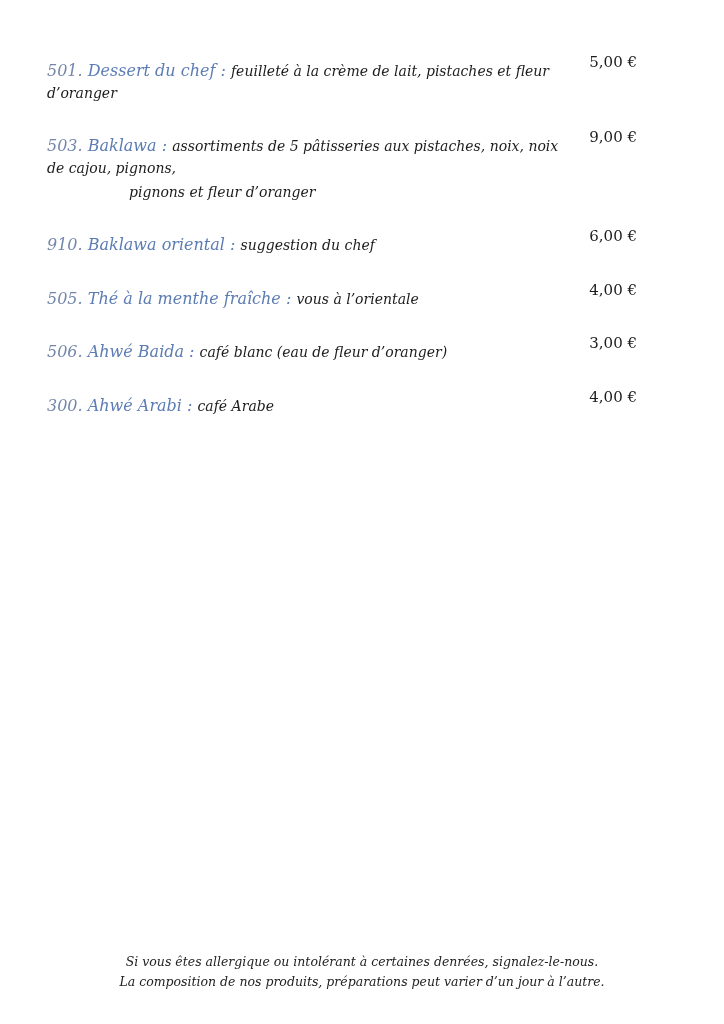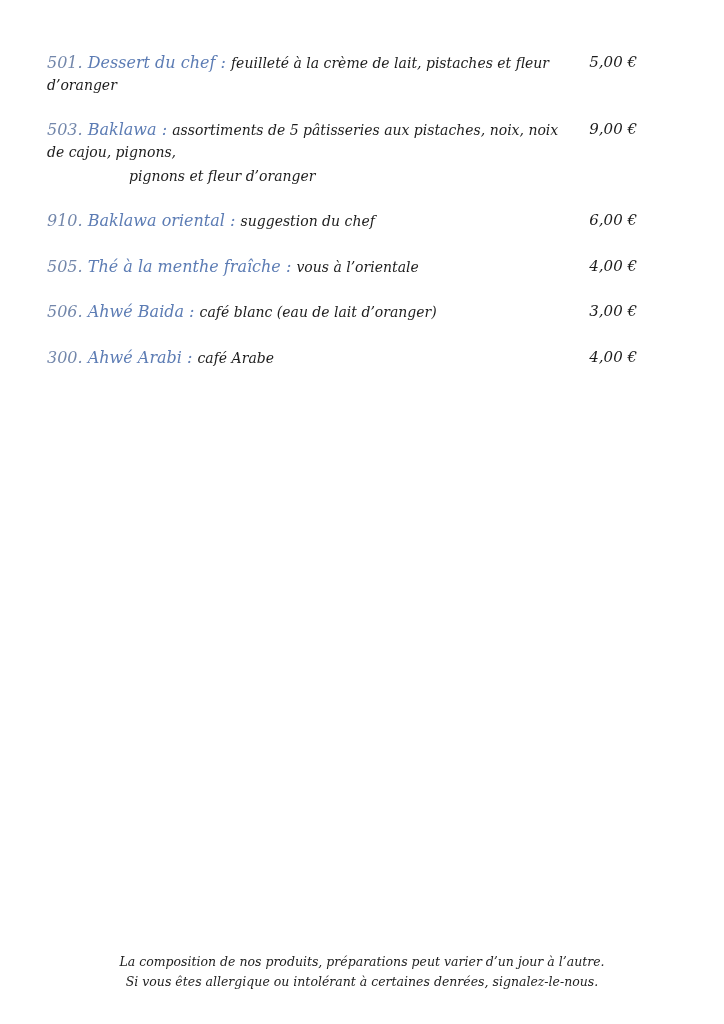--- a/index.html
+++ b/index.html
@@ -24,41 +24,40 @@
     text-underline-offset: 3px;
   }
 
   .menu { margin: 52px 87px 0 47px; }
   .row {
     display: flex;
     justify-content: space-between;
     align-items: flex-start;
     margin-bottom: 24px;
   }
-  .left { flex: 1; padding-right: 16px; }
+  .left { flex: 1; padding-right: 16px; margin-top: 8px; }
   .num {
     color: #7387ab;
     font-style: italic;
     font-size: 16px;
   }
   .name {
     color: #5c7cb4;
     font-style: italic;
     font-size: 16px;
   }
   .desc {
     color: #1c1c1c;
     font-style: italic;
     font-size: 14px;
   }
   .line1 { line-height: 1.35; }
   .line2 { padding-left: 82px; margin-top: 5px; line-height: 1.35; }
   .price {
     color: #1c1c1c;
-    font-style: italic;
     font-size: 15px;
     white-space: nowrap;
     padding-top: 1px;
     text-align: right;
   }
 
   .footer {
     position: absolute;
     left: 0;
     right: 0;
@@ -124,38 +123,38 @@
 
     </div>
     <div class="price">4,00 €</div>
   </div>
 
   <div class="row">
     <div class="left">
       <div class="line1">
         <span class="num">506.</span>
         <span class="name">Ahwé Baida :</span>
-        <span class="desc">café blanc (eau de lait d’oranger)</span>
+        <span class="desc">café blanc (eau de fleur d’oranger)</span>
       </div>
 
     </div>
     <div class="price">3,00 €</div>
   </div>
 
   <div class="row">
     <div class="left">
       <div class="line1">
         <span class="num">300.</span>
         <span class="name">Ahwé Arabi :</span>
         <span class="desc">café Arabe</span>
       </div>
 
     </div>
     <div class="price">4,00 €</div>
   </div>
 </div>
 
   <div class="footer">
+    <div>Si vous êtes allergique ou intolérant à certaines denrées, signalez-le-nous.</div>
     <div>La composition de nos produits, préparations peut varier d’un jour à l’autre.</div>
-    <div>Si vous êtes allergique ou intolérant à certaines denrées, signalez-le-nous.</div>
   </div>
 
 </div>
 
 </body></html>

